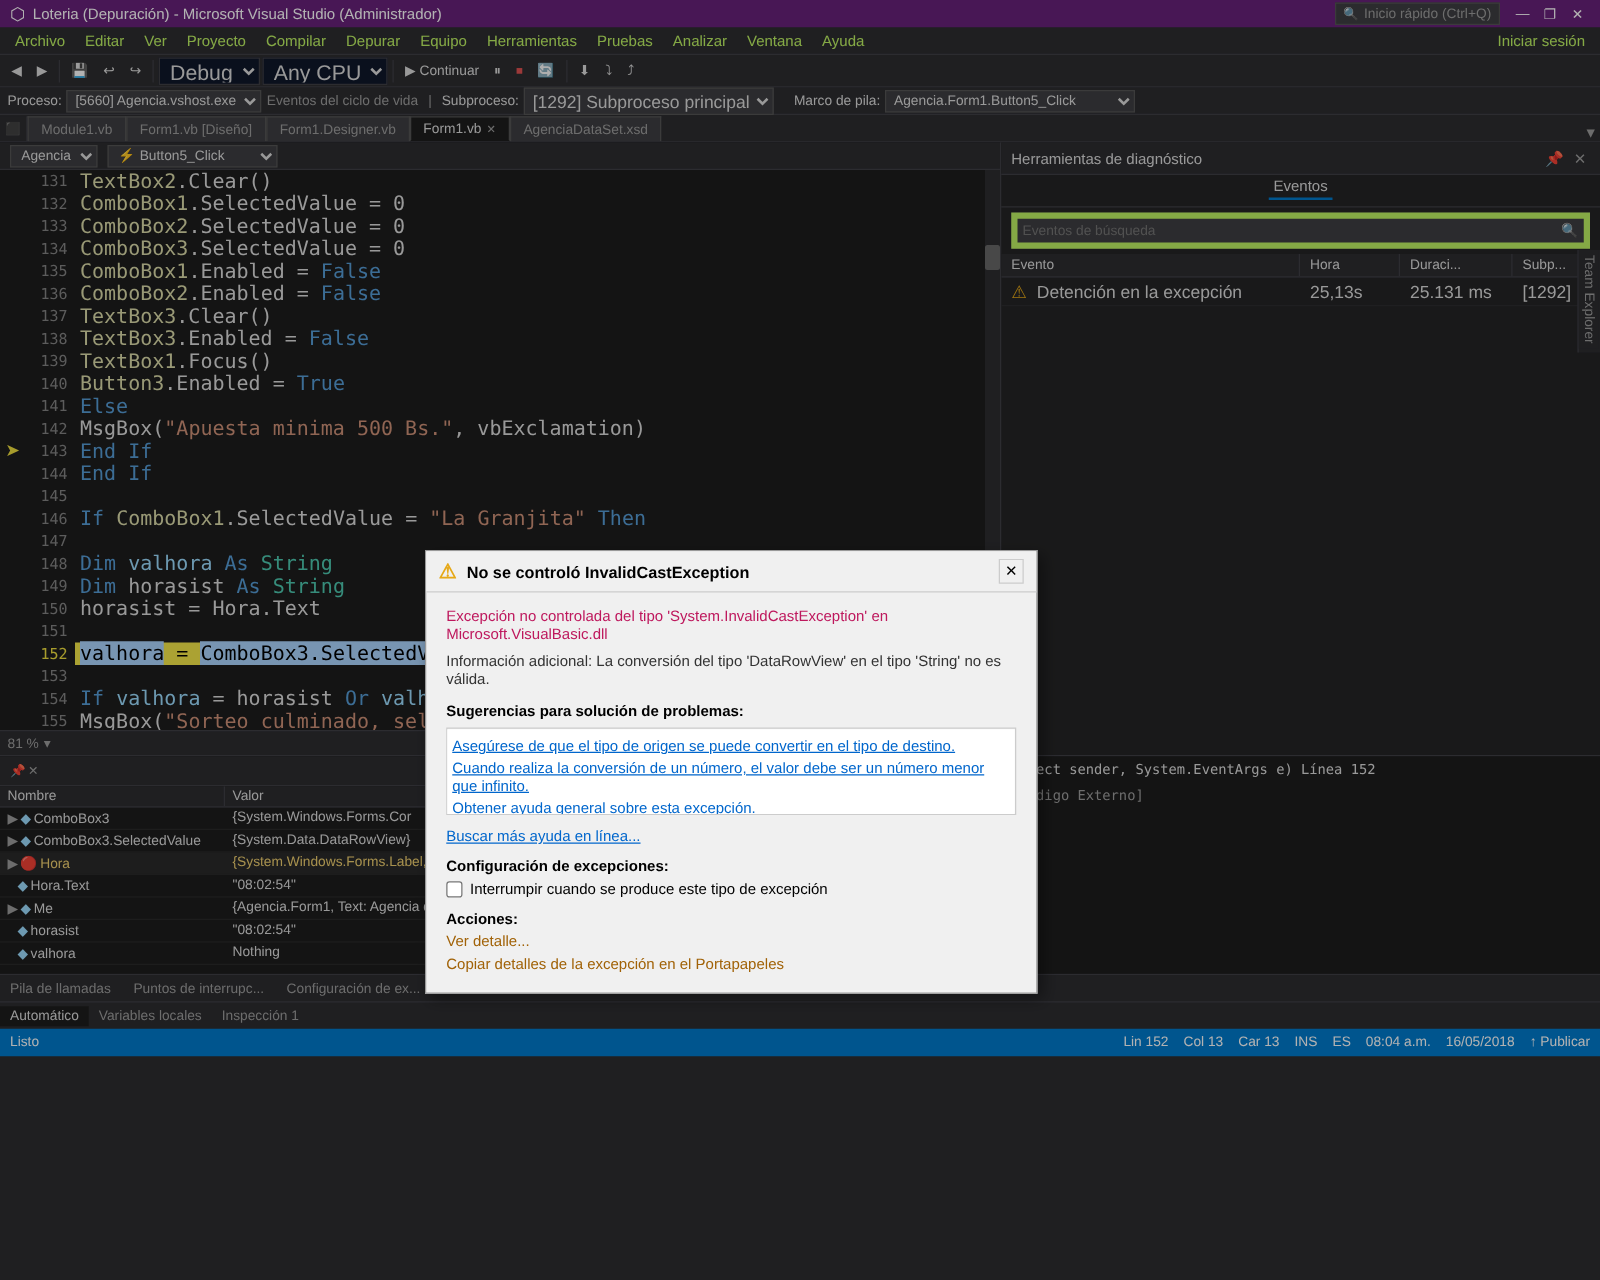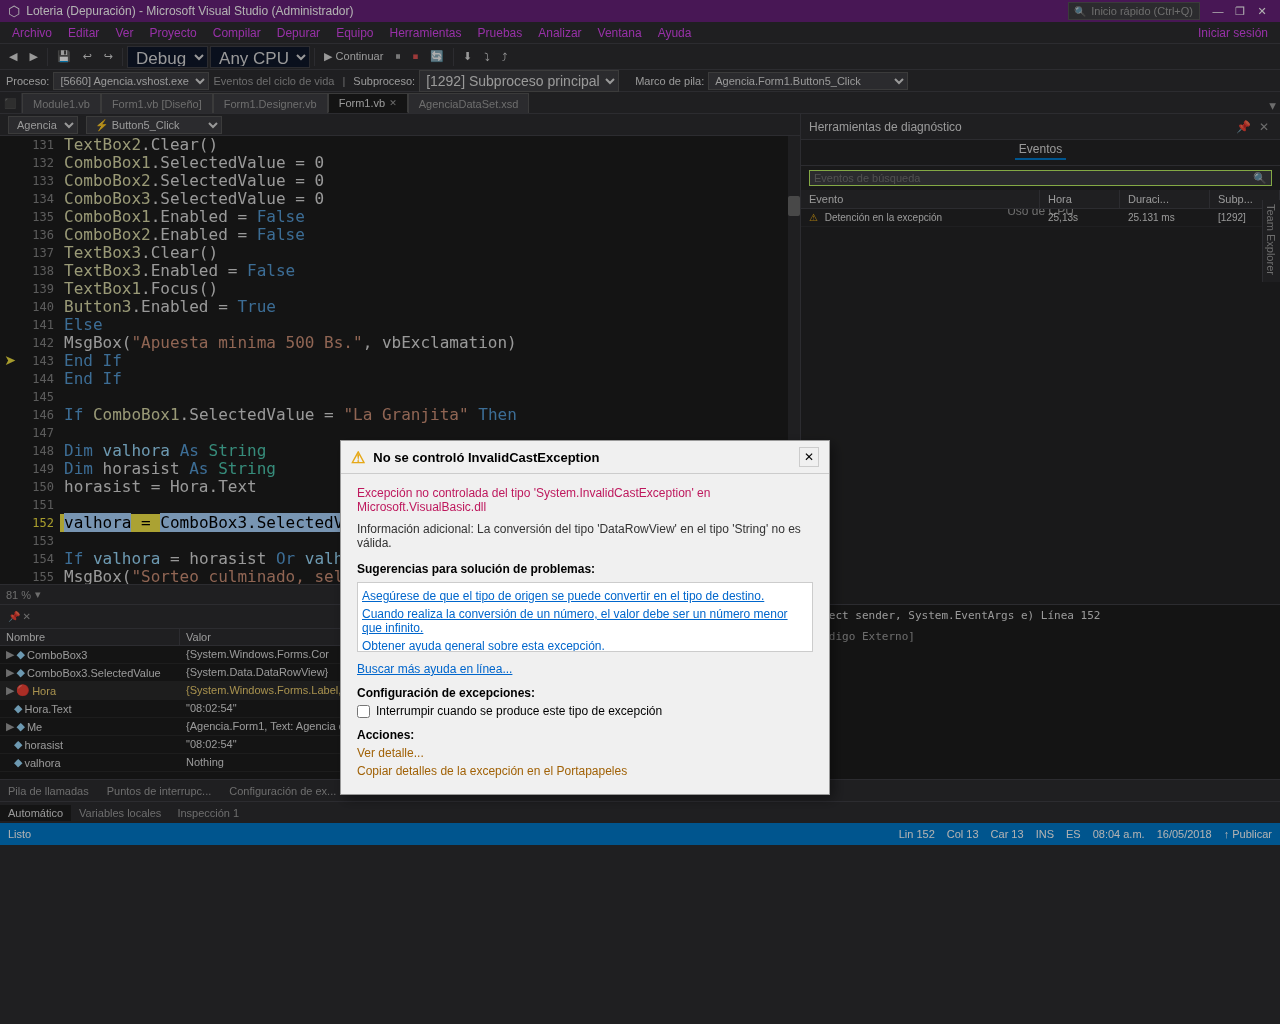--- a/index.html
+++ b/index.html
@@ -5,21 +5,21 @@
     * { margin: 0; padding: 0; box-sizing: border-box; }
     body { font-family: 'Segoe UI', sans-serif; font-size: 12px; background: #2d2d30; color: #dcdcdc; width: 1280px; height: 1024px; overflow: hidden; }
 
     
     .title-bar { background: #68217a; color: white; height: 22px; display: flex; align-items: center; padding: 0 8px; font-size: 12px; justify-content: space-between; }
     .title-bar-left { display: flex; align-items: center; gap: 6px; }
     .title-bar-right { display: flex; gap: 2px; }
     .title-btn { width: 20px; height: 18px; background: transparent; border: none; color: white; cursor: pointer; font-size: 11px; display: flex; align-items: center; justify-content: center; }
 
     
-    .menu-bar { background: #2d2d30; color: #d946ef; height: 22px; display: flex; align-items: center; padding: 0 4px; border-bottom: 1px solid #3f3f46; }
+    .menu-bar { background: #2d2d30; color: #bef264; height: 22px; display: flex; align-items: center; padding: 0 4px; border-bottom: 1px solid #3f3f46; }
     .menu-item { padding: 2px 8px; cursor: pointer; font-size: 12px; }
 
     
     .toolbar { background: #2d2d30; height: 26px; display: flex; align-items: center; padding: 0 4px; border-bottom: 1px solid #3f3f46; gap: 2px; }
     .toolbar-btn { background: transparent; border: 1px solid transparent; color: #dcdcdc; padding: 1px 4px; cursor: pointer; font-size: 11px; height: 22px; display: flex; align-items: center; }
     .toolbar-sep { width: 1px; height: 18px; background: #3f3f46; margin: 0 2px; }
     .toolbar-dropdown { background: #0f172a; border: 1px solid #3f3f46; color: #dcdcdc; font-size: 17px; padding: 1px 4px; height: 22px; }
 
     
     .process-bar { background: #2d2d30; height: 22px; display: flex; align-items: center; padding: 0 6px; border-bottom: 1px solid #3f3f46; font-size: 11px; color: #dcdcdc; gap: 4px; }
@@ -47,21 +47,21 @@
     .diagnostics-panel { width: 480px; background: #252526; border-left: 1px solid #3f3f46; display: flex; flex-direction: column; }
     .panel-header { background: #2d2d30; height: 26px; display: flex; align-items: center; padding: 0 8px; border-bottom: 1px solid #3f3f46; font-size: 12px; justify-content: space-between; }
     .panel-tabs { display: flex; align-items: center; gap: 12px; height: 26px; padding: 0 8px; border-bottom: 1px solid #3f3f46; flex-direction: column; }
     .panel-tab { font-size: 12px; cursor: pointer; color: #9d9d9d; padding: 2px 4px; }
     .panel-tab.active { color: #dcdcdc; border-bottom: 2px solid #007acc; }
 
     .events-table { flex: 1; overflow: hidden; }
     .events-table-header { display: grid; grid-template-columns: 1fr 80px 90px 70px; background: #2d2d30; border-bottom: 1px solid #3f3f46; }
     .events-table-header div { padding: 3px 8px; font-size: 11px; color: #dcdcdc; border-right: 1px solid #3f3f46; }
     .events-table-row { display: grid; grid-template-columns: 1fr 80px 90px 70px; border-bottom: 1px solid #2d2d30; }
-    .events-table-row div { padding: 3px 8px; font-size: 10px; color: #dcdcdc; }
+    .events-table-row div { padding: 3px 8px; font-size: 14px; color: #dcdcdc; }
 
     
     .bottom-area { display: flex; height: 175px; border-top: 1px solid #3f3f46; }
     .auto-panel { flex: 1; background: #1e1e1e; display: flex; flex-direction: column; }
     .auto-panel-header { background: #2d2d30; height: 24px; display: flex; align-items: center; padding: 0 8px; border-bottom: 1px solid #3f3f46; font-size: 11px; justify-content: space-between; }
     .auto-table { flex: 1; overflow: hidden; }
     .auto-table-header { display: grid; grid-template-columns: 180px 200px 100px 80px; background: #2d2d30; border-bottom: 1px solid #3f3f46; }
     .auto-table-header div { padding: 2px 6px; font-size: 11px; color: #dcdcdc; border-right: 1px solid #3f3f46; }
     .auto-table-row { display: grid; grid-template-columns: 180px 200px 100px 80px; border-bottom: 1px solid #2a2a2a; }
     .auto-table-row div { padding: 2px 6px; font-size: 11px; color: #dcdcdc; overflow: hidden; text-overflow: ellipsis; white-space: nowrap; }
@@ -348,21 +348,21 @@
         <button class="panel-title-btn">📌</button>
         <button class="panel-title-btn">✕</button>
       </div>
     </div>
     <div class="panel-tabs">
       <span class="panel-tab active">Eventos</span>
       <span class="panel-tab">Uso de memoria</span>
       <span class="panel-tab">Uso de CPU</span>
     </div>
     <div style="padding:4px 8px;">
-      <div style="display:flex;align-items:center;background:#3e3e42;border:1px solid #bef264;padding:0 4px;height:16px;">
+      <div style="display:flex;align-items:center;background:#3e3e42;border:5px solid #bef264;padding:0 4px;height:29px;">
         <input type="text" style="flex: 1 1 0%; background: transparent; border: none; color: rgb(220, 220, 220); font-size: 11px; outline: none;" placeholder="Eventos de búsqueda">
         <span style="color:#9d9d9d;font-size:11px;">🔍</span>
       </div>
     </div>
     <div class="events-table">
       <div class="events-table-header">
         <div>Evento</div>
         <div>Hora</div>
         <div>Duraci...</div>
         <div>Subp...</div>

